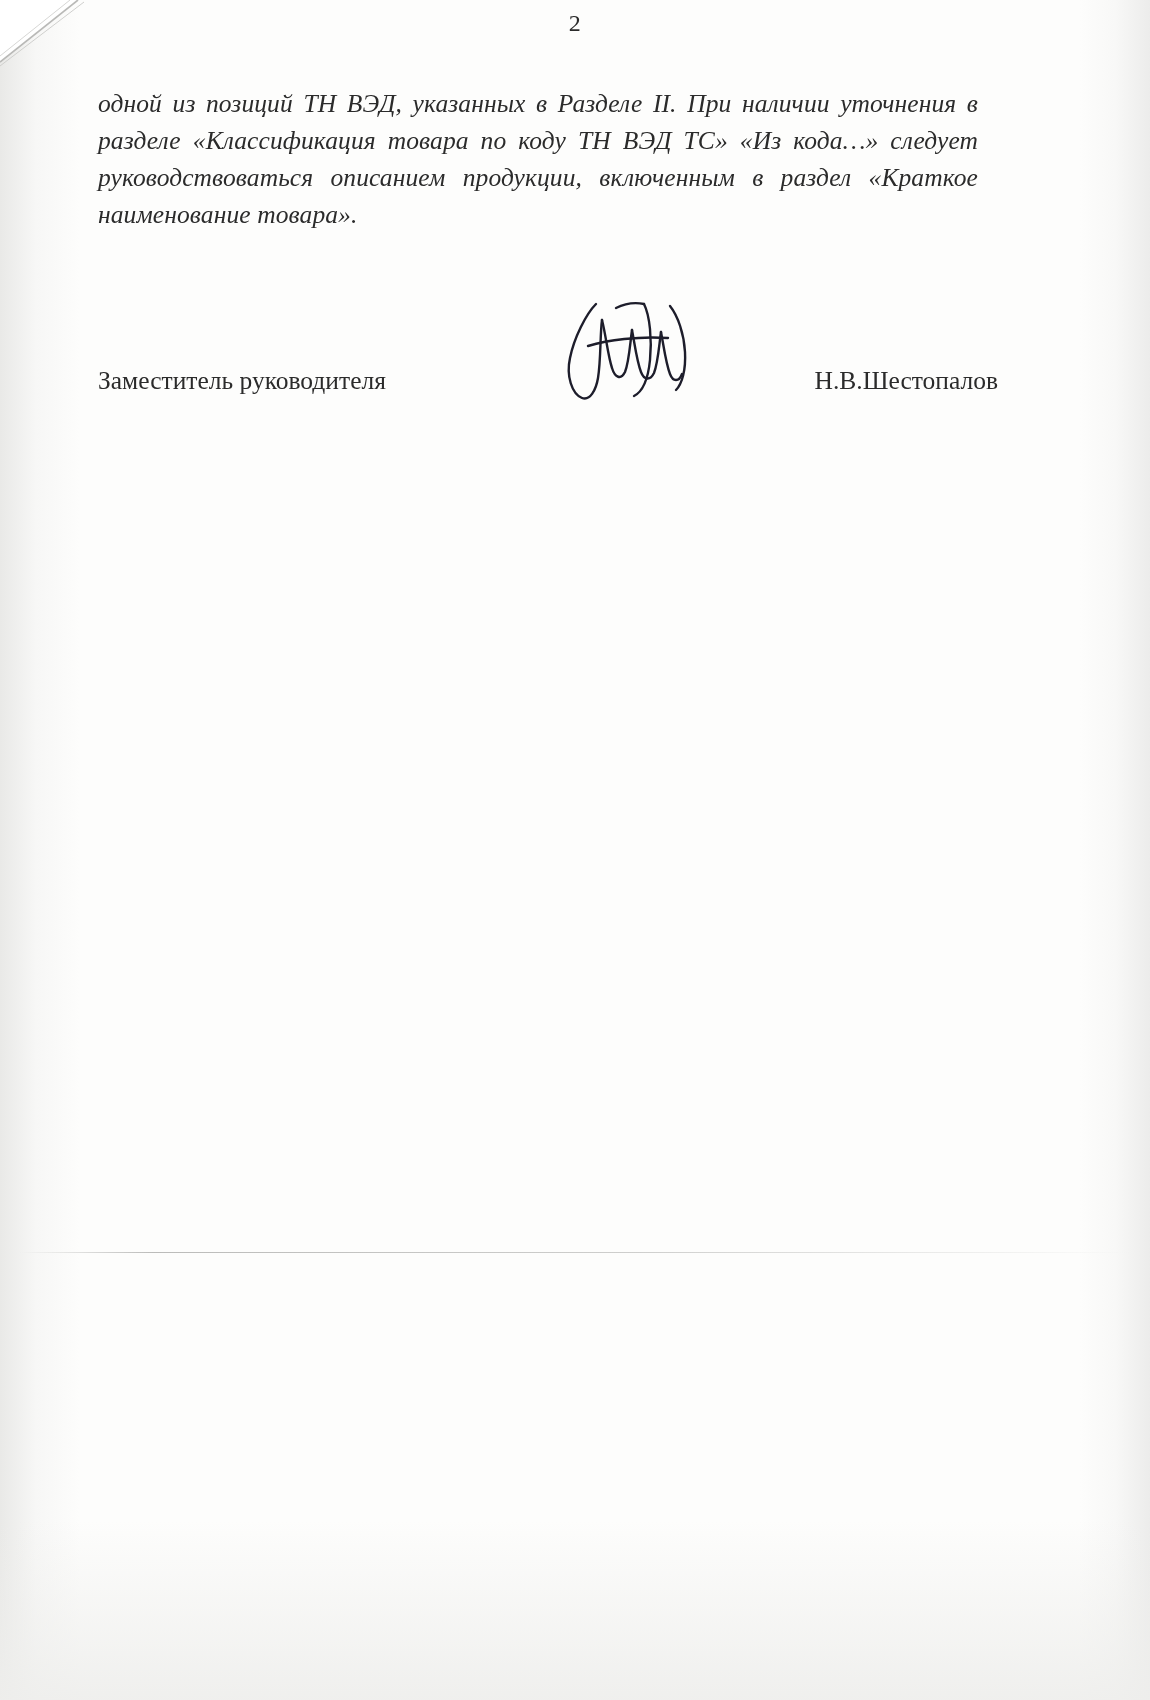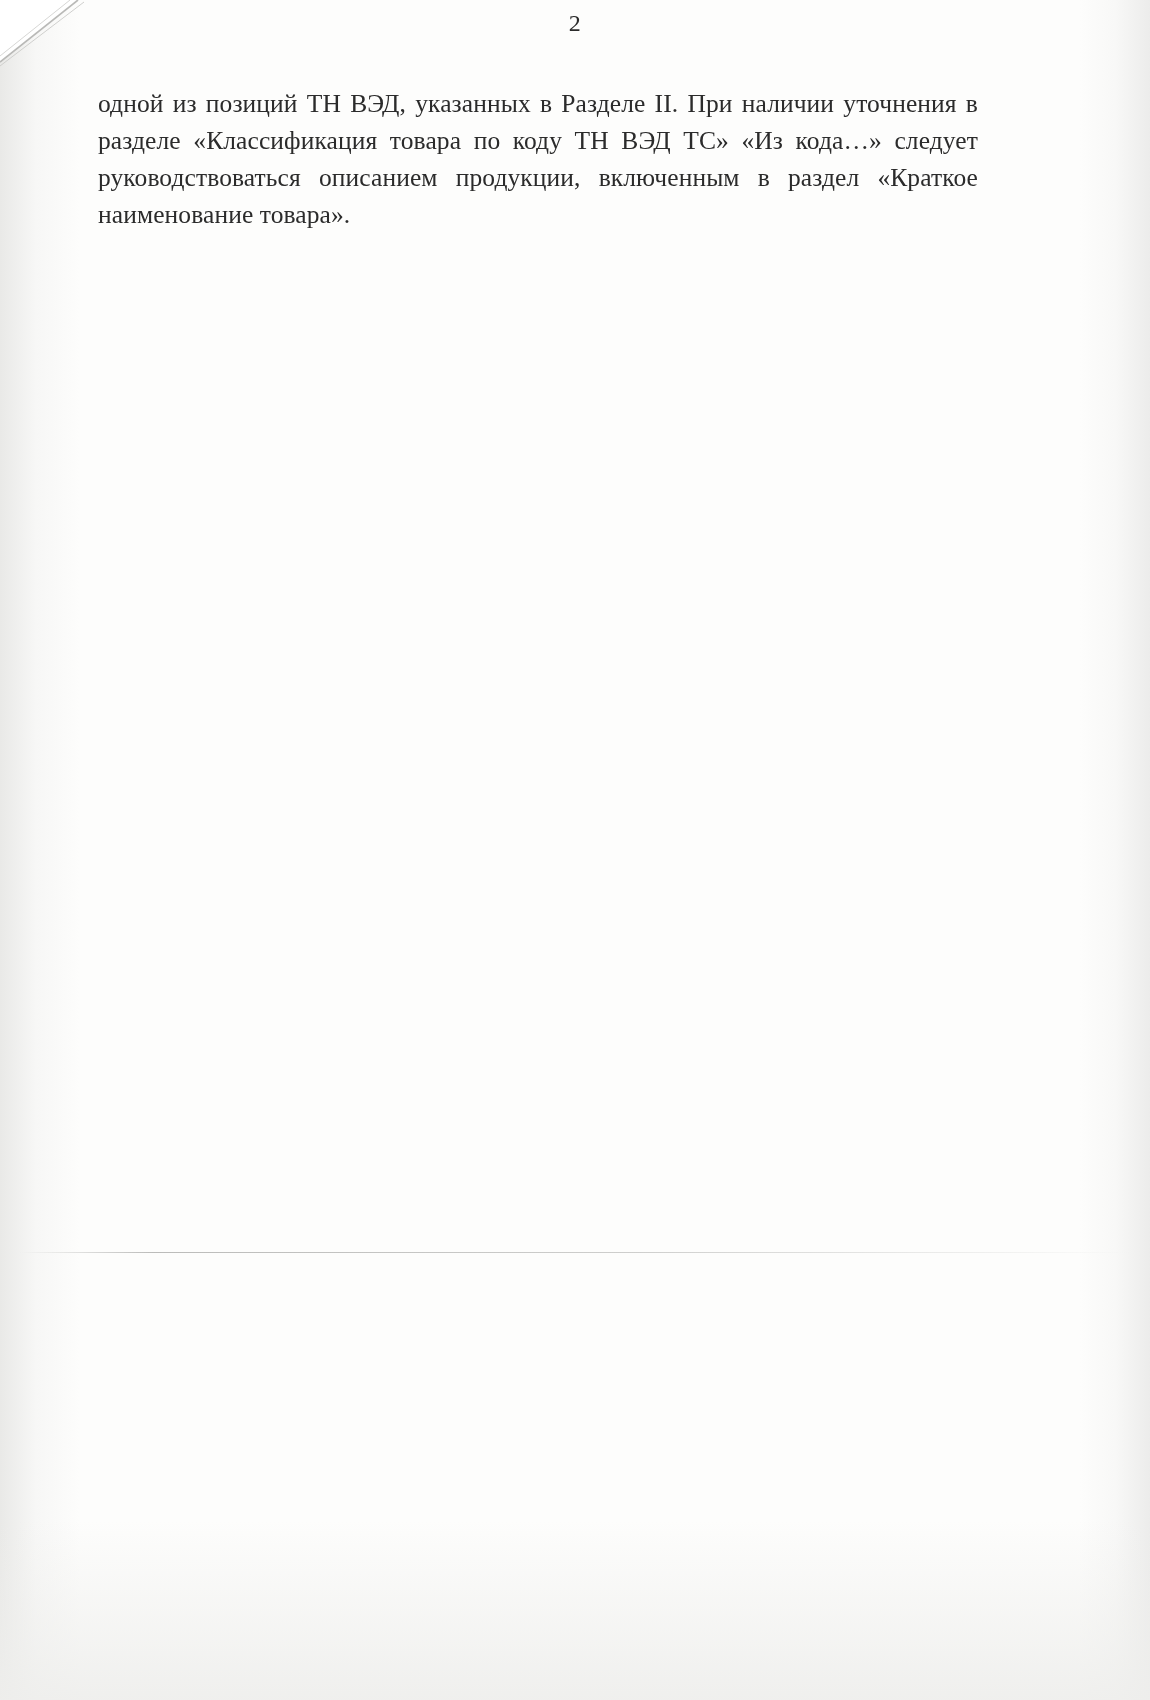--- a/index.html
+++ b/index.html
@@ -75,21 +75,21 @@
     position: absolute;
     left: 98px;
     top: 85px;
     width: 880px;
     font-size: 25.5px;
     line-height: 37px;
     text-align: justify;
     text-justify: inter-word;
     letter-spacing: 0.1px;
   }
-  .body-text p { margin: 0; }
+  .body-text p { margin: 0; font-style: italic; }
 
   .signature-block {
     position: absolute;
     left: 98px;
     top: 366px;
     width: 900px;
     height: 40px;
   }
   .sig-role {
     position: absolute;
@@ -132,14 +132,34 @@
       <path d="M0,66 L84,2" stroke="#cfcfcd" stroke-width="1" fill="none"></path>
     </svg>
   </div>
 
   <div class="page-number">2</div>
 
   <div class="body-text">
     <p>одной из позиций ТН ВЭД, указанных в Разделе II. При наличии уточнения в разделе «Классификация товара по коду ТН ВЭД ТС» «Из    кода…» следует руководствоваться описанием продукции, включенным в раздел «Краткое наименование товара».</p>
   </div>
 
+  <div class="signature-block">
+    <div class="sig-role">Заместитель руководителя</div>
+
+    <div class="sig-mark">
+      <svg width="200" height="130" viewBox="0 0 200 130">
+        <g fill="none" stroke="#1d1d2b" stroke-width="2.4" stroke-linecap="round" stroke-linejoin="round">
+          <path d="M68,18 C58,28 46,52 42,72 C38,90 44,108 54,112 C62,115 68,104 70,92 C73,74 72,48 74,34"></path>
+          <path d="M74,34 C78,50 80,70 84,82 C87,92 93,94 97,86 C101,76 102,58 104,44"></path>
+          <path d="M104,44 C107,60 109,76 113,86 C116,94 122,95 126,87 C130,77 131,60 133,46"></path>
+          <path d="M133,46 C136,62 138,78 142,88 C145,96 151,96 154,88"></path>
+          <path d="M88,22 C96,18 106,16 116,18"></path>
+          <path d="M116,18 C122,30 124,54 122,74 C120,94 114,106 106,110"></path>
+          <path d="M142,20 C150,30 156,48 157,66 C158,84 154,98 148,104"></path>
+          <path d="M60,60 C80,54 110,50 140,52"></path>
+        </g>
+      </svg>
+    </div>
+
+    <div class="sig-name">Н.В.Шестопалов</div>
+  </div>
 
 </div>
 
 </body></html>

